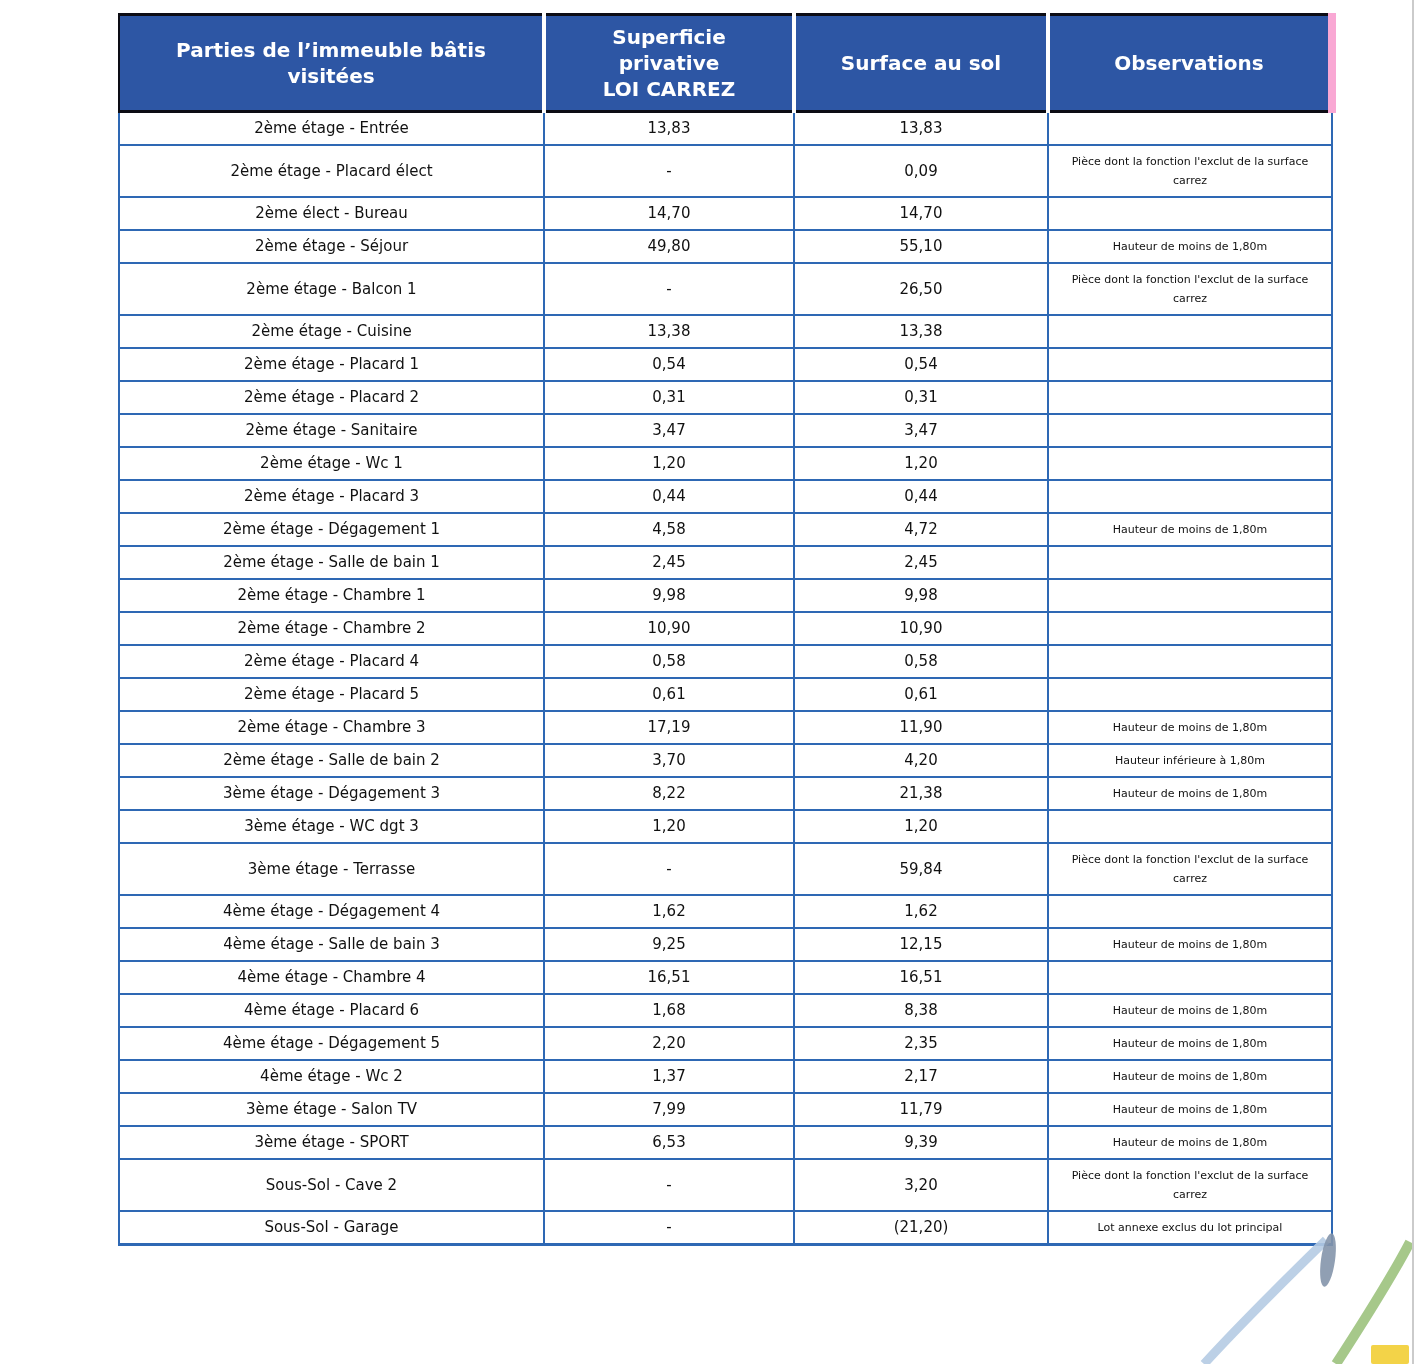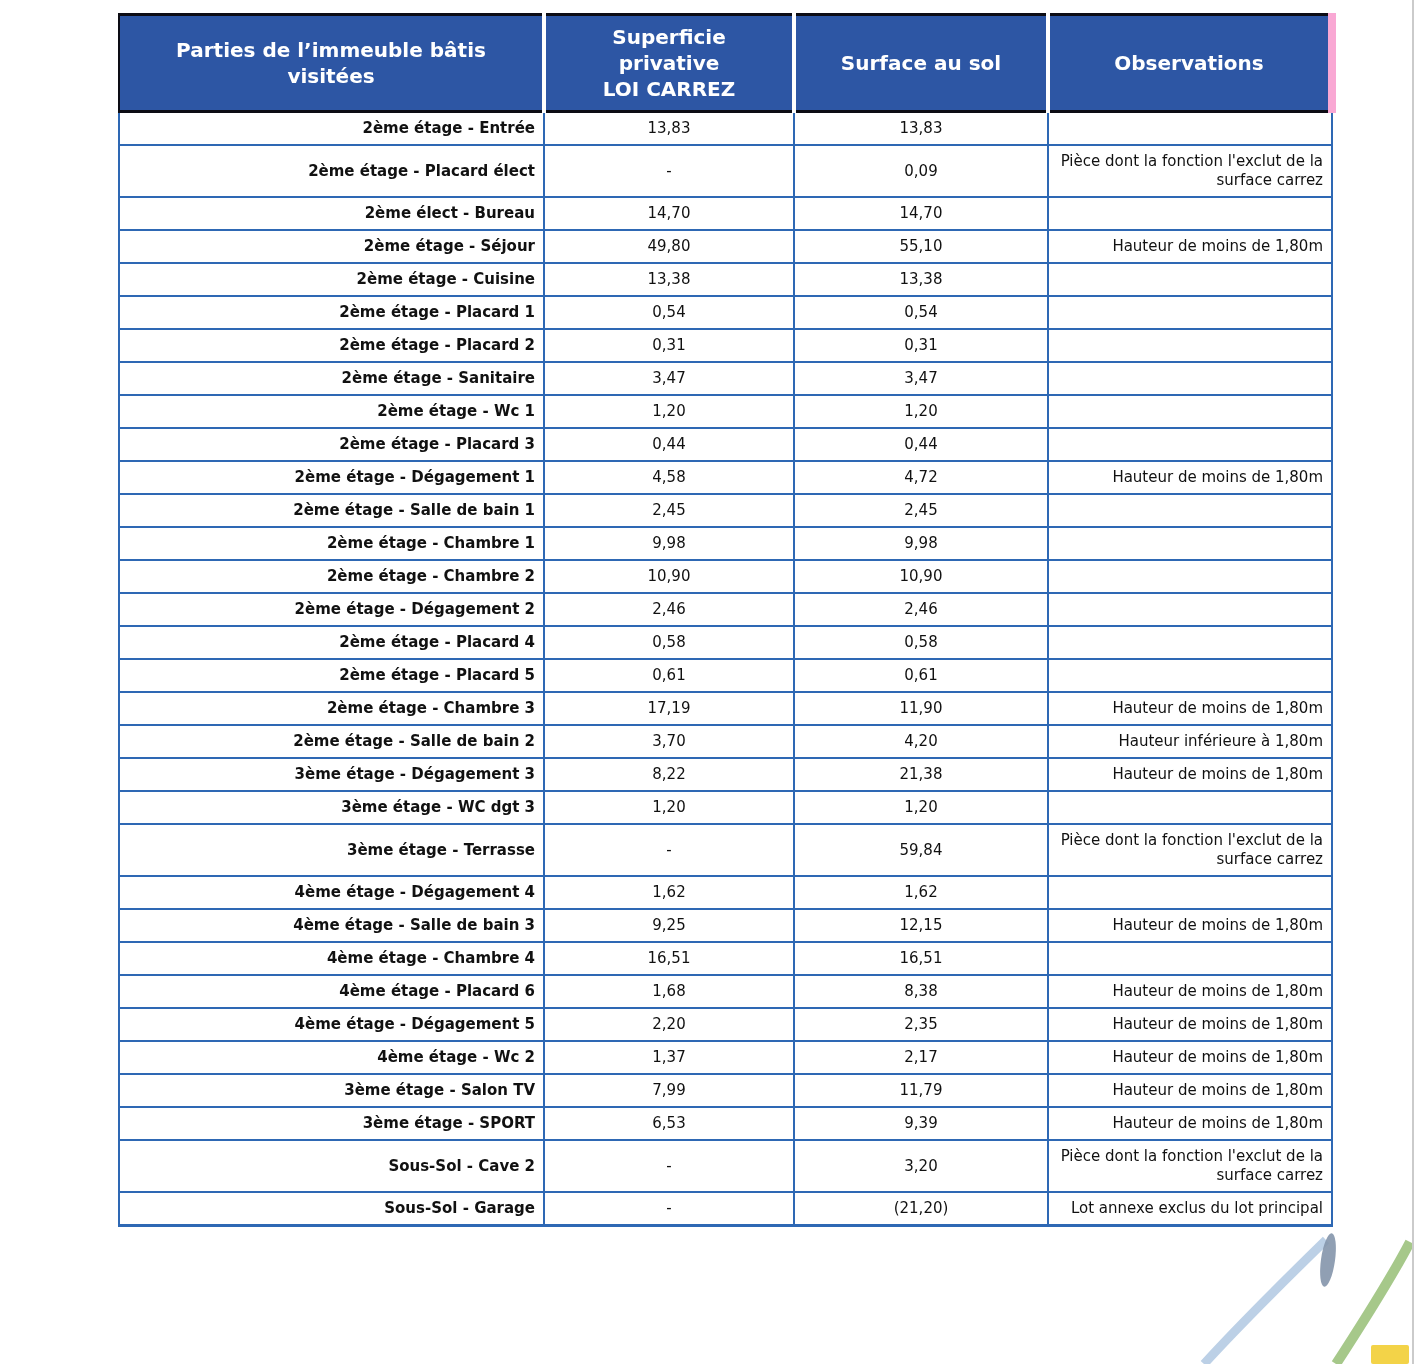--- a/index.html
+++ b/index.html
@@ -76,29 +76,28 @@
     font-size: 15px;
     line-height: 19px;
     padding: 6px 8px;
     vertical-align: middle;
     border-bottom: 2px solid var(--border-blue, #2e68b4);
     border-right: 2px solid var(--border-blue, #2e68b4);
     background: #ffffff;
   }
   table.carrez tbody td:first-child {
     border-left: 2px solid var(--border-blue, #2e68b4);
-    text-align: right;
-    font-weight: bold;
+    text-align: center;
   }
   table.carrez tbody td.num {
     text-align: center;
   }
   table.carrez tbody td.obs {
-    text-align: right;
-    font-size: 15px;
+    text-align: center;
+    font-size: 11px;
   }
   table.carrez tbody tr:last-child td {
     border-bottom: 3px solid var(--border-blue, #2e68b4);
     border-radius: 10px;
   }
 </style>
 </head>
 <body>
 
 <div class="page">
@@ -141,20 +140,26 @@
     <td class="num">14,70</td>
     <td class="obs"></td>
   </tr>
           <tr>
     <td>2ème étage - Séjour</td>
     <td class="num">49,80</td>
     <td class="num">55,10</td>
     <td class="obs">Hauteur de moins de 1,80m</td>
   </tr>
           <tr>
+    <td>2ème étage - Balcon 1</td>
+    <td class="num">-</td>
+    <td class="num">26,50</td>
+    <td class="obs">Pièce dont la fonction l'exclut de la surface carrez</td>
+  </tr>
+          <tr>
     <td>2ème étage - Cuisine</td>
     <td class="num">13,38</td>
     <td class="num">13,38</td>
     <td class="obs"></td>
   </tr>
           <tr>
     <td>2ème étage - Placard 1</td>
     <td class="num">0,54</td>
     <td class="num">0,54</td>
     <td class="obs"></td>
@@ -198,26 +203,20 @@
           <tr>
     <td>2ème étage - Chambre 1</td>
     <td class="num">9,98</td>
     <td class="num">9,98</td>
     <td class="obs"></td>
   </tr>
           <tr>
     <td>2ème étage - Chambre 2</td>
     <td class="num">10,90</td>
     <td class="num">10,90</td>
-    <td class="obs"></td>
-  </tr>
-          <tr>
-    <td>2ème étage - Dégagement 2</td>
-    <td class="num">2,46</td>
-    <td class="num">2,46</td>
     <td class="obs"></td>
   </tr>
           <tr>
     <td>2ème étage - Placard 4</td>
     <td class="num">0,58</td>
     <td class="num">0,58</td>
     <td class="obs"></td>
   </tr>
           <tr>
     <td>2ème étage - Placard 5</td>

